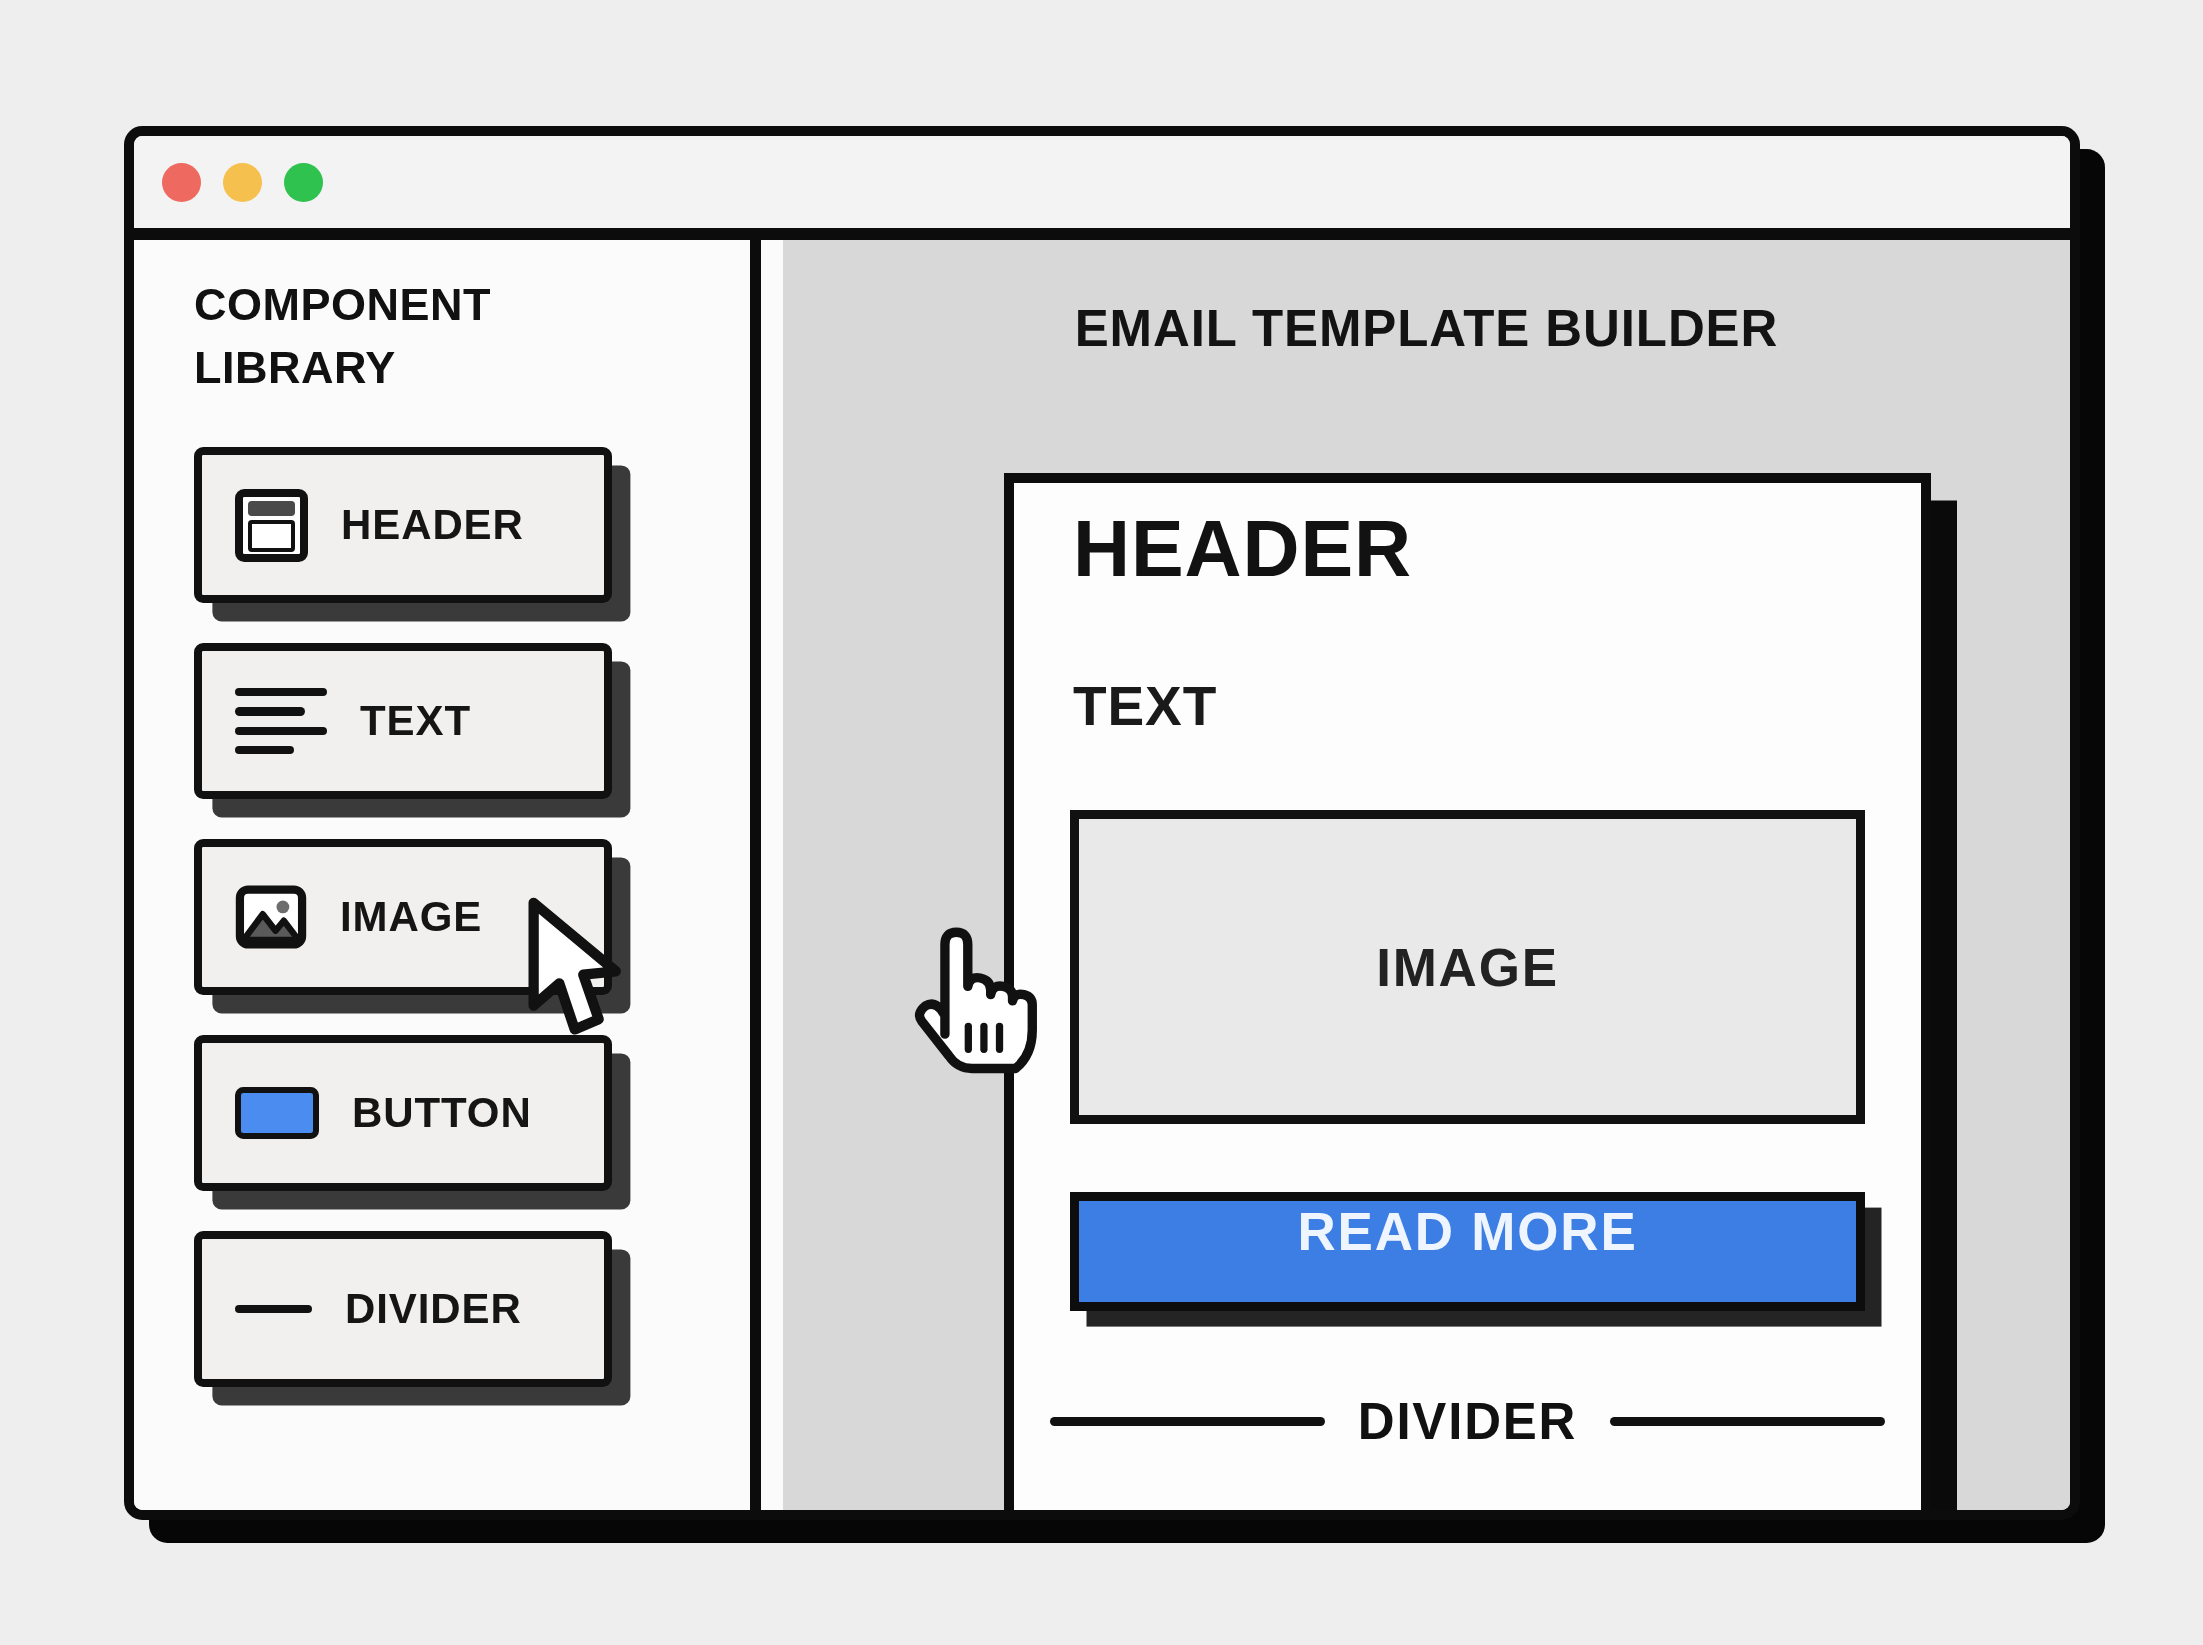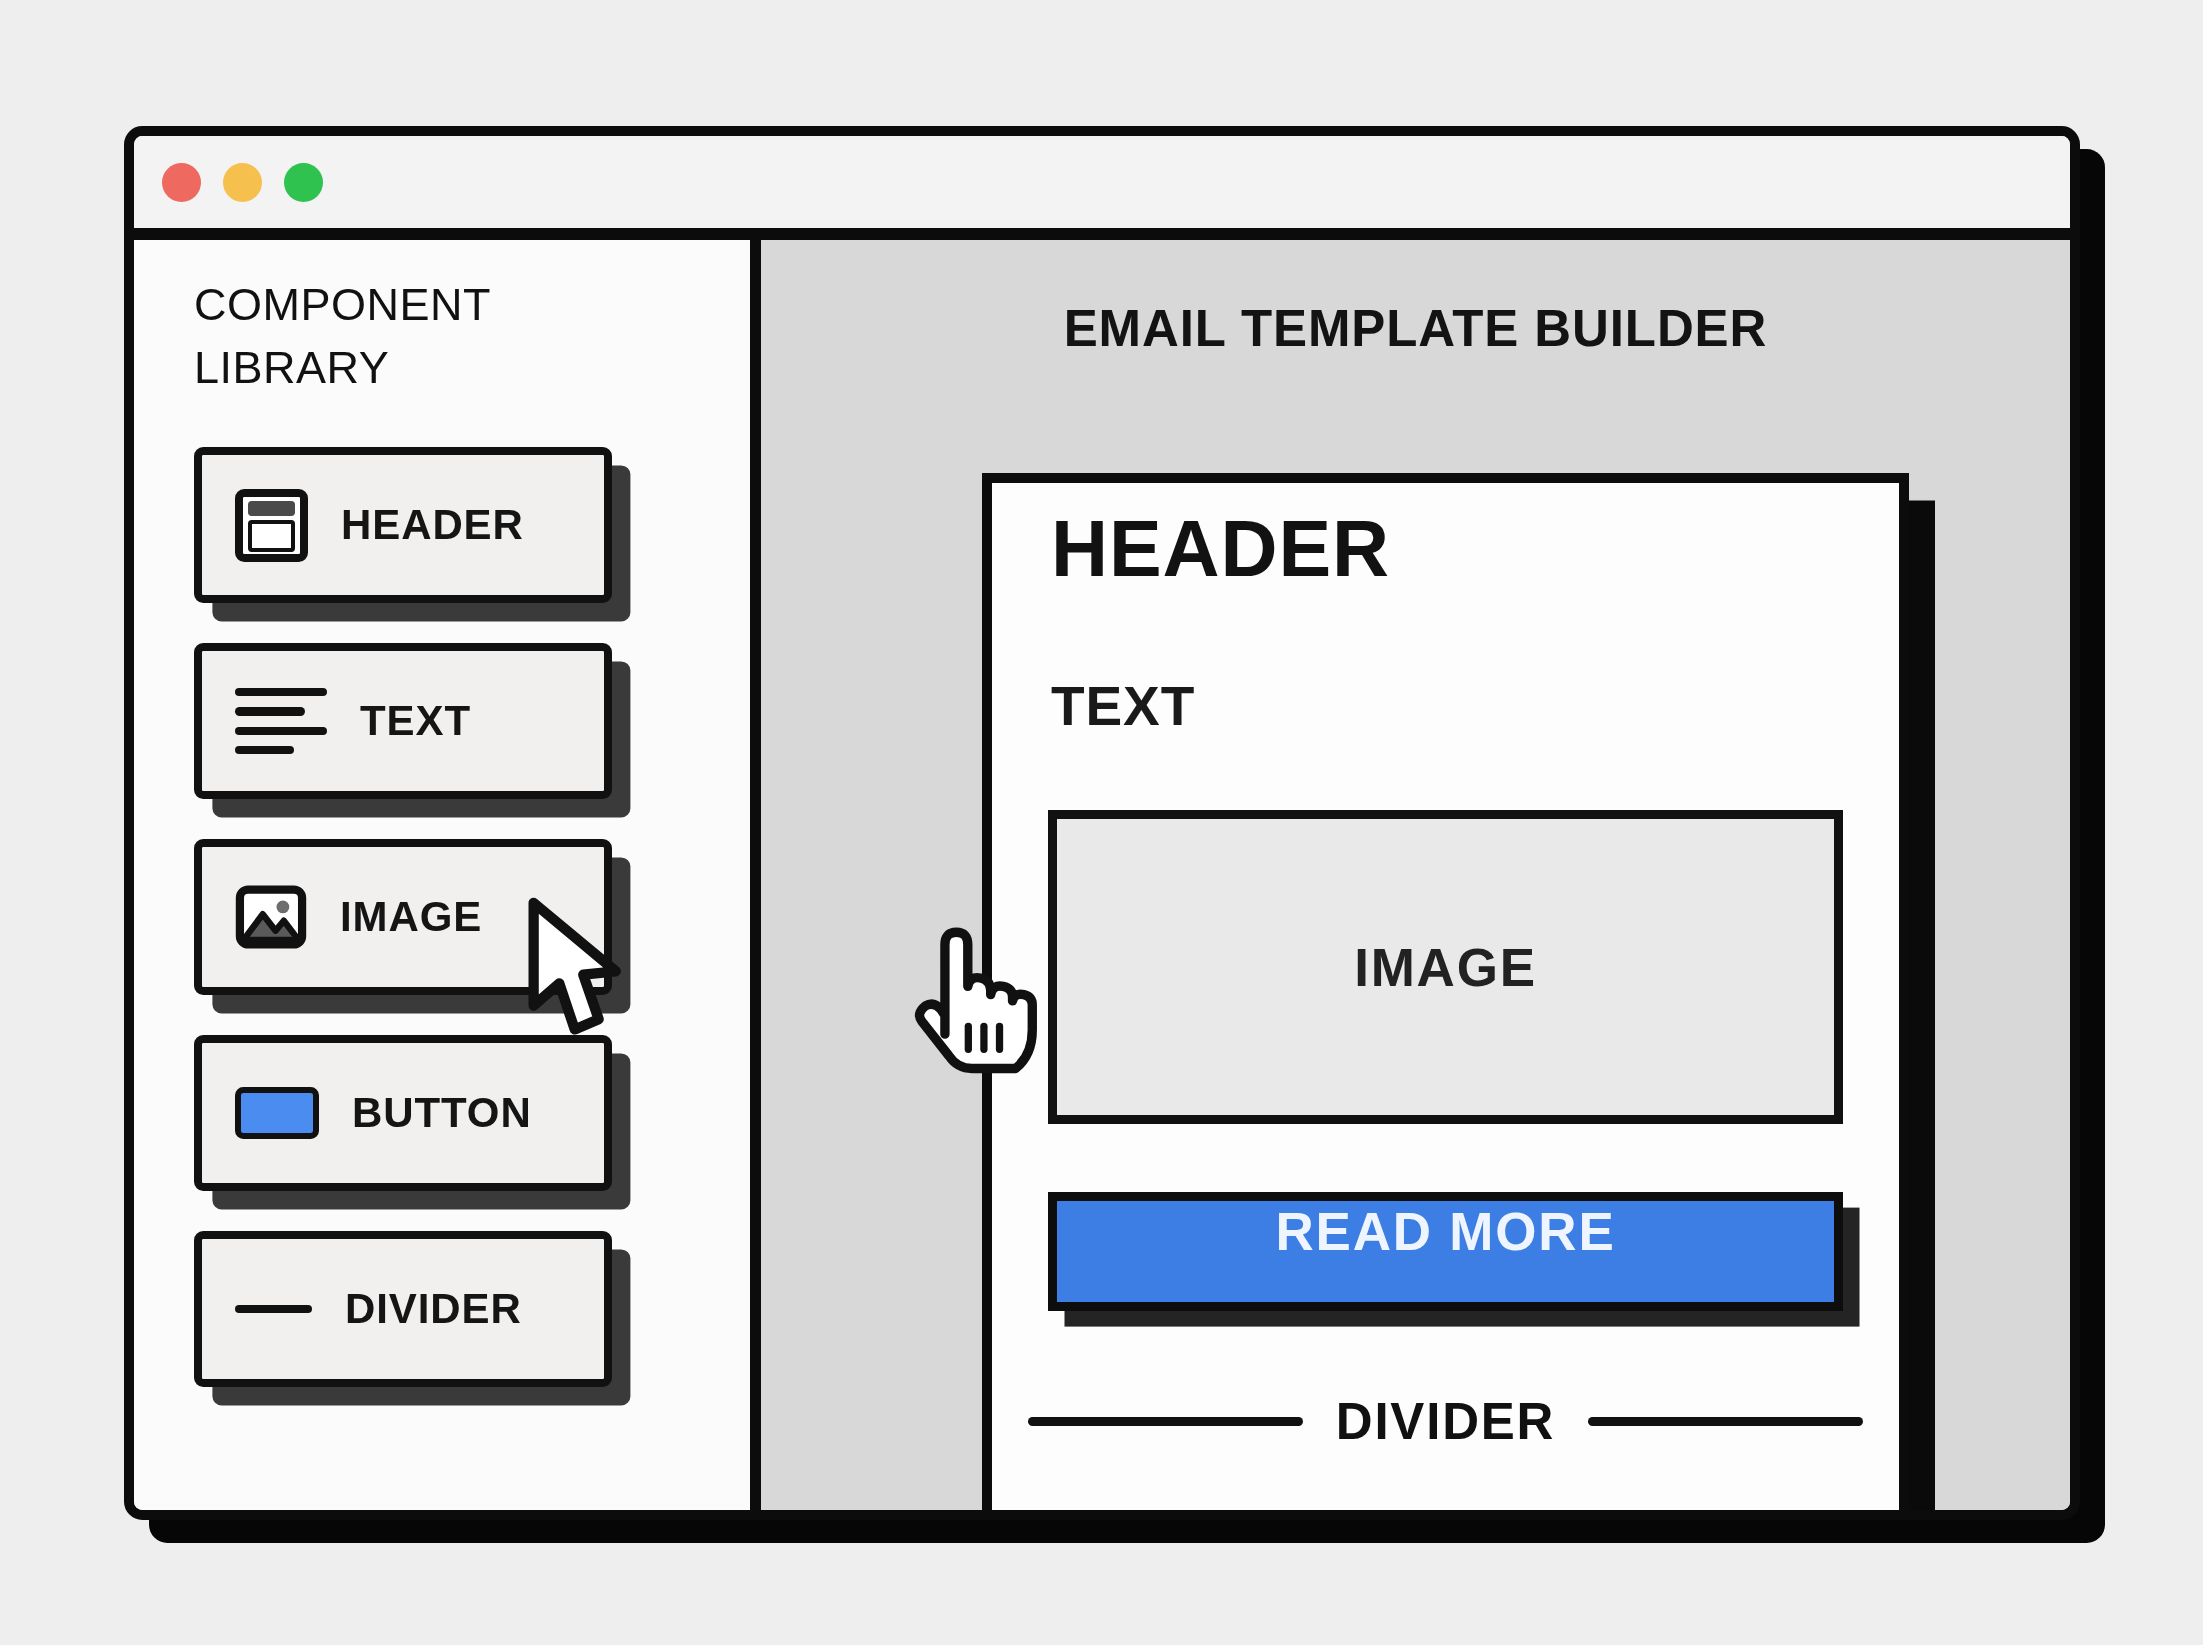--- a/index.html
+++ b/index.html
@@ -40,21 +40,21 @@
   
   .sidebar {
     width: 556px; flex: 0 0 556px;
     background: #fbfbfb;
     border-right: 11px solid #0c0c0c;
     padding: 33px 0 0 60px;
     box-sizing: content-box;
   }
   .sidebar-title {
     width: 321px;
-    font-size: 45px; font-weight: normal; color: #111;
+    font-size: 45px; font-weight: bold; color: #111;
     line-height: 1.4; letter-spacing: 0.5px;
     margin-bottom: 48px;
   }
   .component-card {
     width: 418px; height: 156px;
     box-sizing: border-box;
     background: #f1f0ee;
     border: 8.3px solid #111;
     border-radius: 9.2px;
     box-shadow: 18.4px 18.4px 0 0 #3a3a3a;
@@ -89,20 +89,21 @@
     border: 6.4px solid #111; border-radius: 8.3px;
     background: #4a8cf0;
   }
   .icon-divider { width: 77px; height: 8.3px; background: #111; border-radius: 4.6px; }
 
   
   .canvas {
     flex: 1; position: relative;
     background: #d8d8d8;
     overflow: hidden;
+    margin-left: 22px;
   }
   .canvas-title {
     position: absolute; top: 59px; left: 0; right: 0;
     text-align: center;
     font-size: 51px; font-weight: bold; color: #131313; letter-spacing: 0.9px;
   }
 
   .email-card {
     position: absolute; left: 221px; top: 233px;
     width: 927px; height: 1102px;

